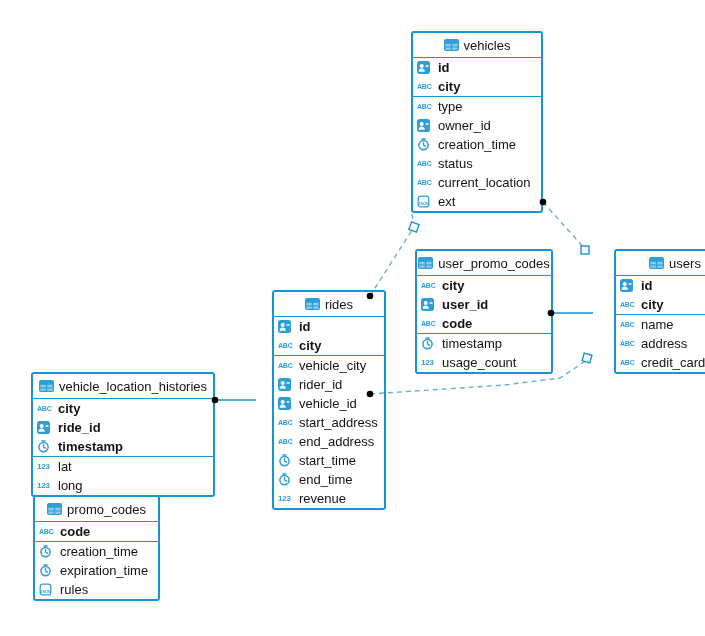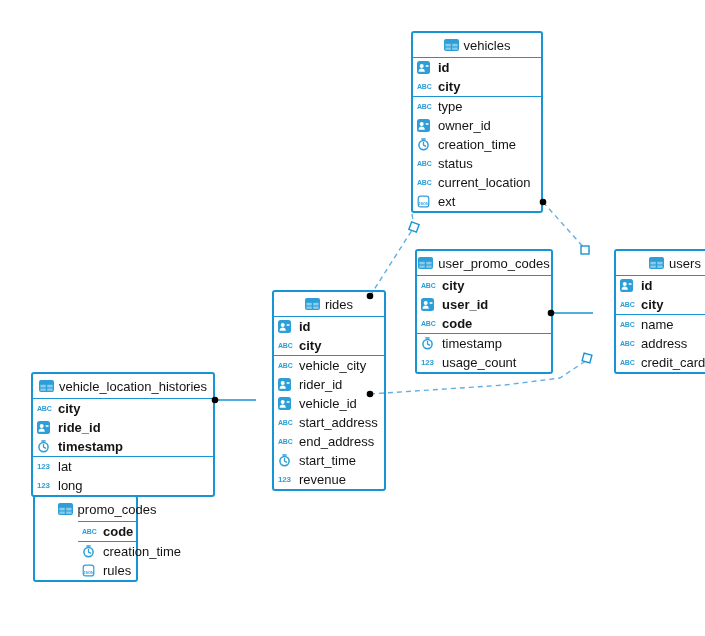--- a/index.html
+++ b/index.html
@@ -283,20 +283,30 @@
             <svg width="13" height="13" viewBox="0 0 13 13">
               <circle cx="6.5" cy="7.1" r="4.6" fill="none" stroke="#2d9fd8" stroke-width="1.5"></circle>
               <path d="M6.5 7.1 L6.5 4.3 M6.5 7.1 L8.6 8.2" stroke="#2d9fd8" stroke-width="1.3" fill="none" stroke-linecap="round"></path>
               <path d="M4.9 1 L8.1 1" stroke="#2d9fd8" stroke-width="1.4" stroke-linecap="round"></path>
             </svg>
           </span>
           <span>start_time</span>
         </div>
         <div class="erd-row">
           <span class="ficon">
+            <svg width="13" height="13" viewBox="0 0 13 13">
+              <circle cx="6.5" cy="7.1" r="4.6" fill="none" stroke="#2d9fd8" stroke-width="1.5"></circle>
+              <path d="M6.5 7.1 L6.5 4.3 M6.5 7.1 L8.6 8.2" stroke="#2d9fd8" stroke-width="1.3" fill="none" stroke-linecap="round"></path>
+              <path d="M4.9 1 L8.1 1" stroke="#2d9fd8" stroke-width="1.4" stroke-linecap="round"></path>
+            </svg>
+          </span>
+          <span>end_time</span>
+        </div>
+        <div class="erd-row">
+          <span class="ficon">
             <span class="glyph num">123</span>
           </span>
           <span>revenue</span>
         </div>
       </div>
       <div class="erd-table" style="left: 31px; top: 336px; width: 184px; margin-top: 36px;">
         <div class="erd-header">
           <span style="display: inline-flex;">
             <svg width="15" height="12" viewBox="0 0 15 12">
               <rect x="0" y="0" width="15" height="12" rx="2" fill="#2d9fd8"></rect>
@@ -342,21 +352,21 @@
           </span>
           <span>lat</span>
         </div>
         <div class="erd-row">
           <span class="ficon">
             <span class="glyph num">123</span>
           </span>
           <span>long</span>
         </div>
       </div>
-      <div class="erd-table" style="left: 33px; top: 495px; width: 105px; padding-left: 43px;">
+      <div class="erd-table" style="left: 33px; top: 495px; width: 127px;">
         <div class="erd-header">
           <span style="display: inline-flex;">
             <svg width="15" height="12" viewBox="0 0 15 12">
               <rect x="0" y="0" width="15" height="12" rx="2" fill="#2d9fd8"></rect>
               <rect x="1.4" y="4.8" width="5.4" height="2.6" fill="#8ccbec"></rect>
               <rect x="8.2" y="4.8" width="5.4" height="2.6" fill="#8ccbec"></rect>
               <rect x="1.4" y="8.5" width="5.4" height="2.3" fill="#8ccbec"></rect>
               <rect x="8.2" y="8.5" width="5.4" height="2.3" fill="#8ccbec"></rect>
             </svg>
           </span>
@@ -371,20 +381,30 @@
         <div class="sep"></div>
         <div class="erd-row">
           <span class="ficon">
             <svg width="13" height="13" viewBox="0 0 13 13">
               <circle cx="6.5" cy="7.1" r="4.6" fill="none" stroke="#2d9fd8" stroke-width="1.5"></circle>
               <path d="M6.5 7.1 L6.5 4.3 M6.5 7.1 L8.6 8.2" stroke="#2d9fd8" stroke-width="1.3" fill="none" stroke-linecap="round"></path>
               <path d="M4.9 1 L8.1 1" stroke="#2d9fd8" stroke-width="1.4" stroke-linecap="round"></path>
             </svg>
           </span>
           <span>creation_time</span>
+        </div>
+        <div class="erd-row">
+          <span class="ficon">
+            <svg width="13" height="13" viewBox="0 0 13 13">
+              <circle cx="6.5" cy="7.1" r="4.6" fill="none" stroke="#2d9fd8" stroke-width="1.5"></circle>
+              <path d="M6.5 7.1 L6.5 4.3 M6.5 7.1 L8.6 8.2" stroke="#2d9fd8" stroke-width="1.3" fill="none" stroke-linecap="round"></path>
+              <path d="M4.9 1 L8.1 1" stroke="#2d9fd8" stroke-width="1.4" stroke-linecap="round"></path>
+            </svg>
+          </span>
+          <span>expiration_time</span>
         </div>
         <div class="erd-row">
           <span class="ficon">
             <svg width="13" height="13" viewBox="0 0 13 13">
               <path d="M1.2 3.6 Q1.2 1.1 3.7 1.1 L9.3 1.1 Q11.8 1.1 11.8 3.6 L11.8 9.4 Q11.8 11.9 9.3 11.9 L3.7 11.9 Q1.2 11.9 1.2 9.4 Z" fill="none" stroke="#2d9fd8" stroke-width="1.2"></path>
               <text x="6.5" y="10.4" text-anchor="middle" font-size="3.8" font-weight="bold" fill="#2d9fd8">JSON</text>
             </svg>
           </span>
           <span>rules</span>
         </div>

